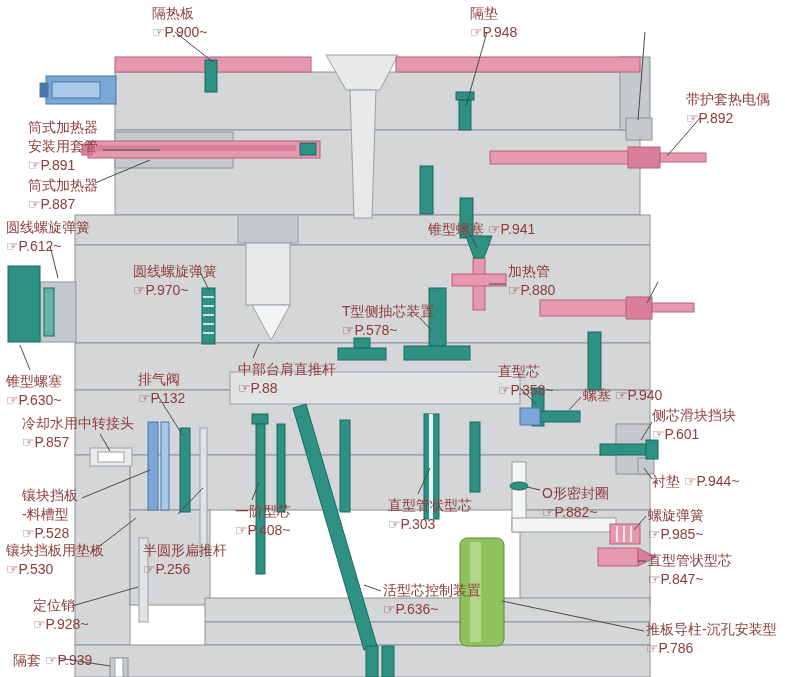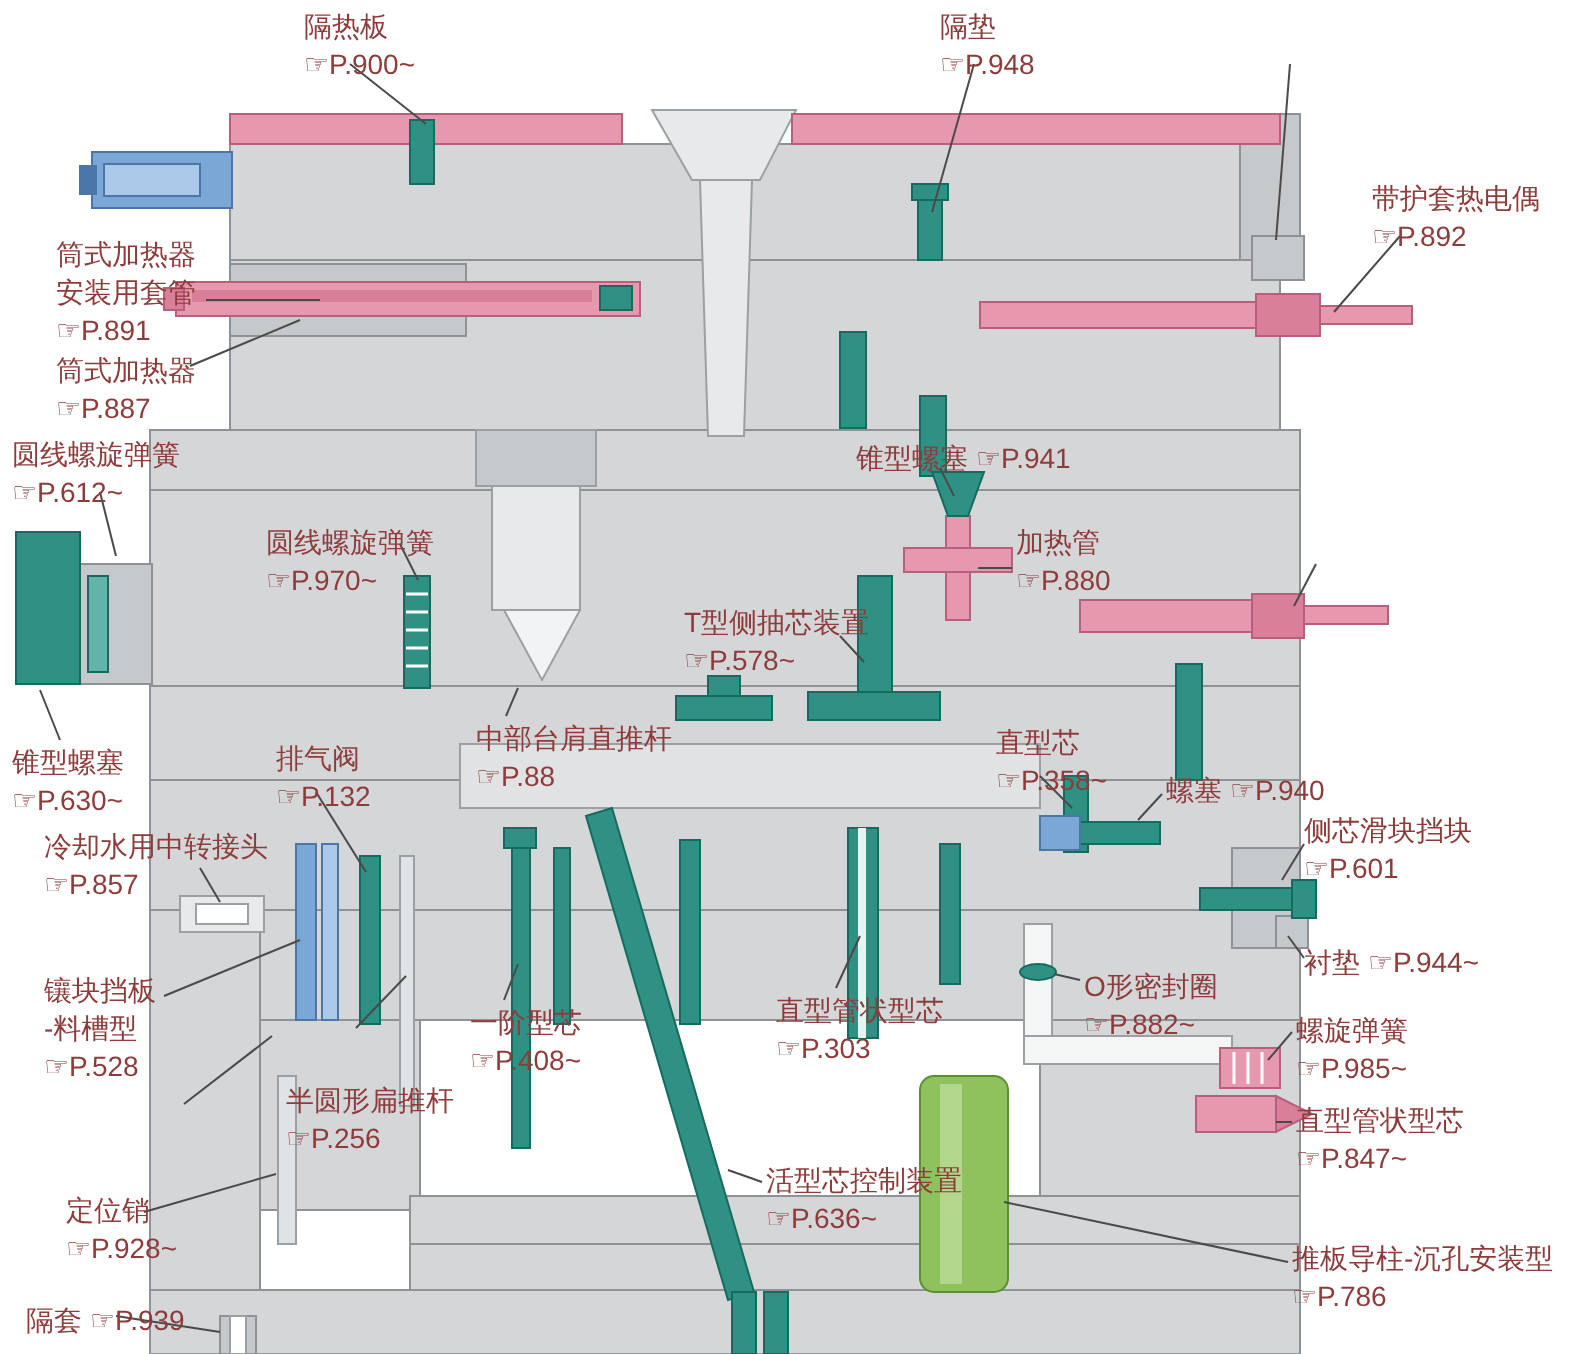--- a/index.html
+++ b/index.html
@@ -193,18 +193,19 @@
   <div class="label" style="left:22px;top:414px"><span class="t">冷却水用中转接头</span><span class="r">☞P.857</span></div>
   <div class="label inline" style="left:652px;top:472px;width:120px"><span class="t">衬垫</span><span class="r">☞P.944~</span></div>
   <div class="label" style="left:22px;top:486px"><span class="t">镶块挡板
 -料槽型</span><span class="r">☞P.528</span></div>
   <div class="label" style="left:235px;top:502px"><span class="t">一阶型芯</span><span class="r">☞P.408~</span></div>
   <div class="label" style="left:388px;top:496px"><span class="t">直型管状型芯</span><span class="r">☞P.303</span></div>
   <div class="label" style="left:542px;top:484px"><span class="t">O形密封圈</span><span class="r">☞P.882~</span></div>
   <div class="label" style="left:648px;top:506px"><span class="t">螺旋弹簧</span><span class="r">☞P.985~</span></div>
   <div class="label" style="left:143px;top:541px"><span class="t">半圆形扁推杆</span><span class="r">☞P.256</span></div>
   <div class="label" style="left:648px;top:551px"><span class="t">直型管状型芯</span><span class="r">☞P.847~</span></div>
+  <div class="label" style="left:6px;top:541px"><span class="t">镶块挡板用垫板</span><span class="r">☞P.530</span></div>
   <div class="label" style="left:383px;top:581px"><span class="t">活型芯控制装置</span><span class="r">☞P.636~</span></div>
   <div class="label" style="left:33px;top:596px"><span class="t">定位销</span><span class="r">☞P.928~</span></div>
   <div class="label" style="left:646px;top:620px;width:140px"><span class="t">推板导柱-沉孔安装型</span><span class="r">☞P.786</span></div>
   <div class="label inline" style="left:13px;top:651px"><span class="t">隔套</span><span class="r">☞P.939</span></div>
 
 </div>
 
 </body></html>

